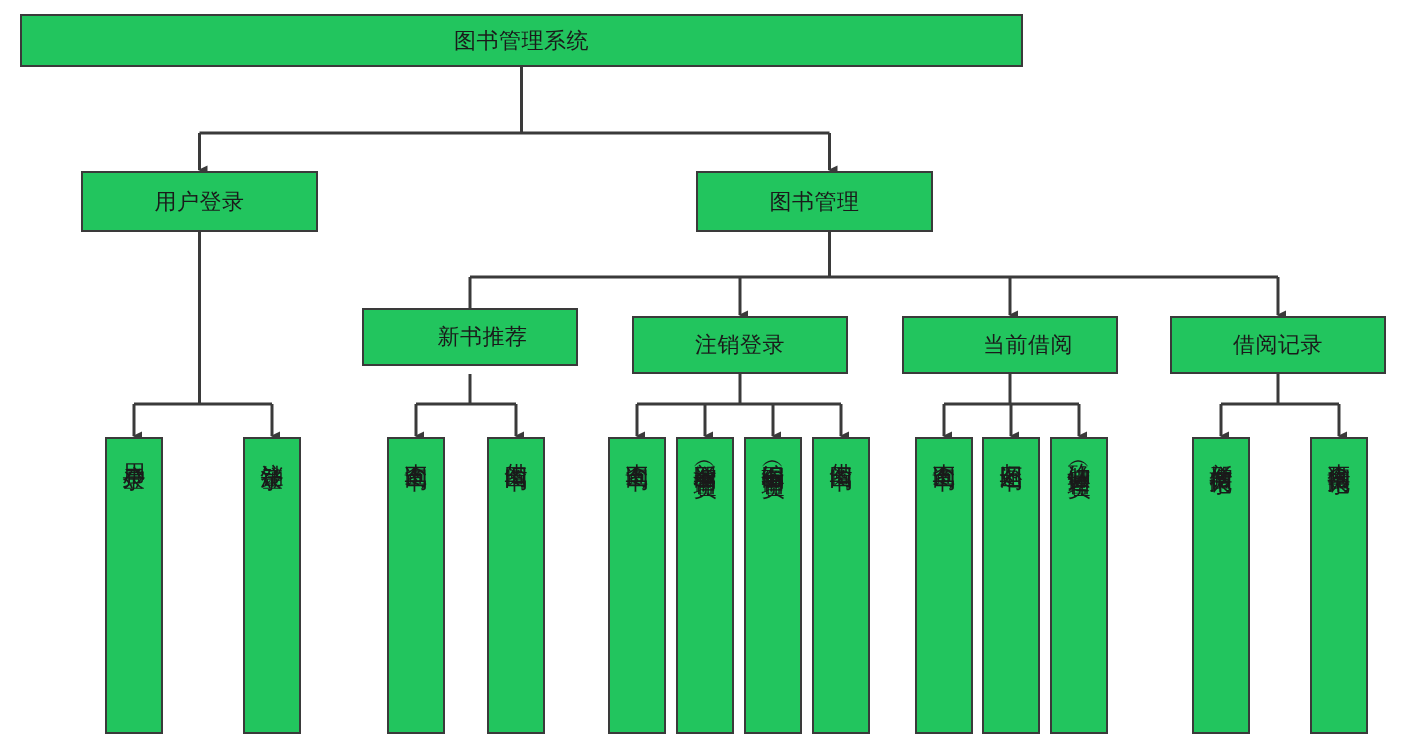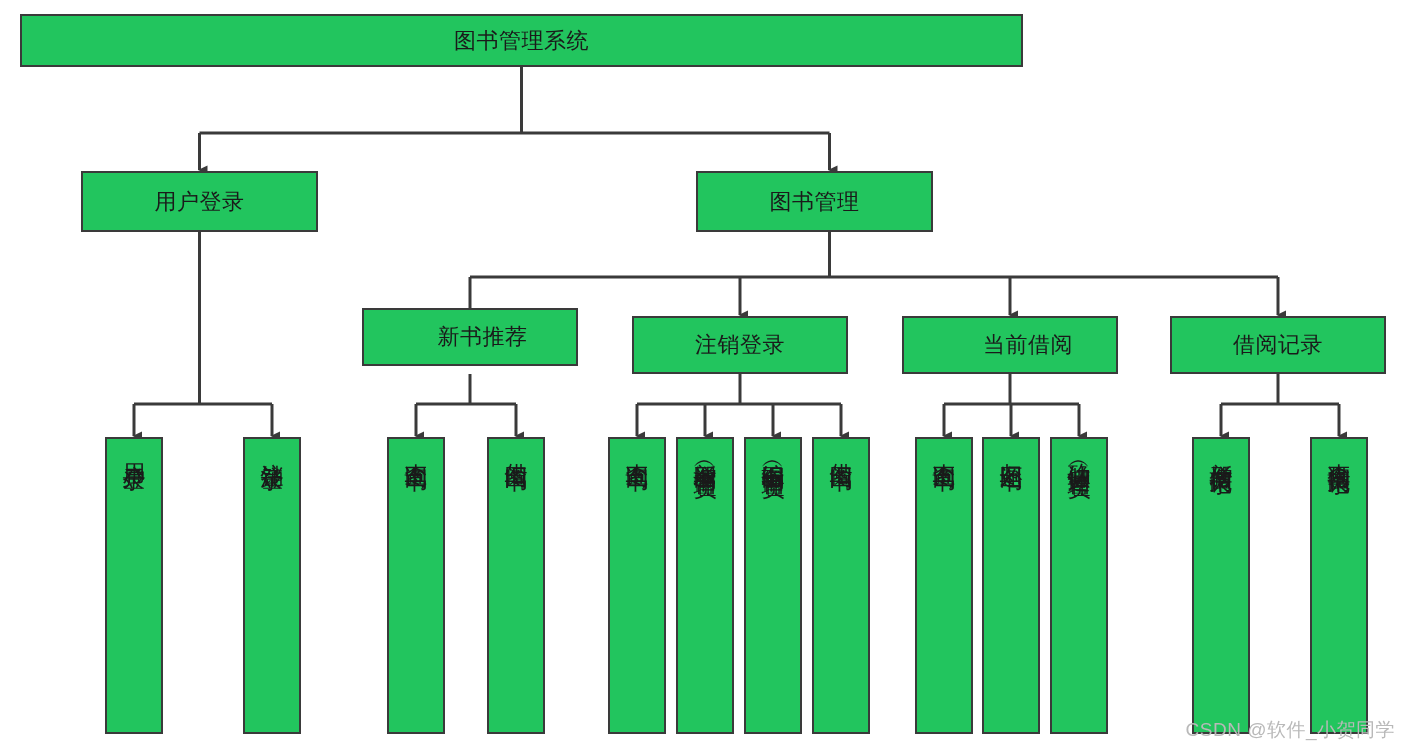--- a/index.html
+++ b/index.html
@@ -169,14 +169,13 @@
         <div class="label">确认归还（管理员）</div>
       </div>
       <div class="node vert" style="left: 1192px; top: 437px; width: 58px; height: 297px;">
         <div class="label">新增借阅记录</div>
       </div>
       <div class="node vert" style="left: 1310px; top: 437px; width: 58px; height: 297px;">
         <div class="label">查询借阅记录</div>
       </div>
     </div>
 
-  <div id="watermark">CSDN @软件_小贺同学</div>
 </div>
 
 </body></html>

